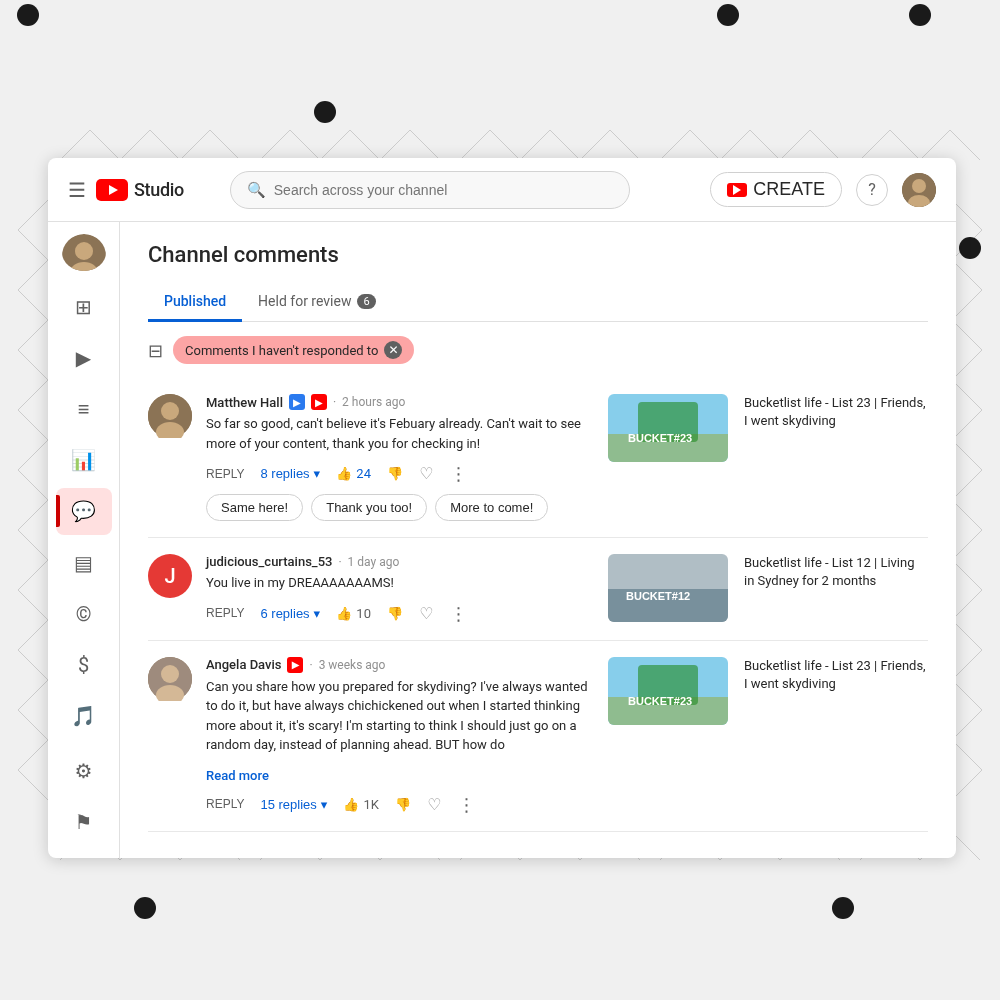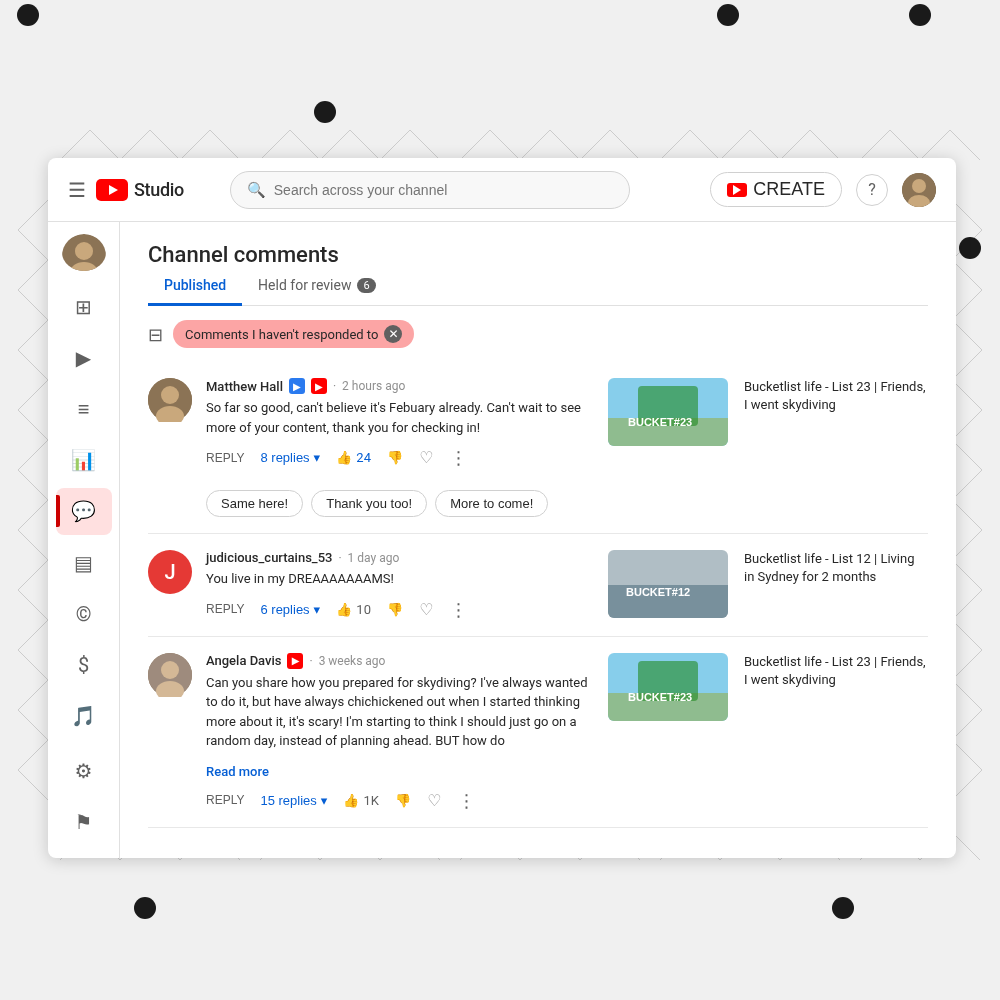--- a/index.html
+++ b/index.html
@@ -230,20 +230,21 @@
       overflow-y: auto;
       padding: 0;
     }
     .content-header {
       padding: 20px 28px 0;
     }
     .page-title {
       font-size: 22px;
       font-weight: 500;
       color: #282828;
+      margin-bottom: 16px;
     }
     .tabs {
       display: flex;
       align-items: flex-end;
       gap: 0;
       border-bottom: 1px solid #e0e0e0;
     }
     .tab {
       padding: 10px 16px;
       font-size: 14px;
@@ -415,21 +416,21 @@
       cursor: pointer;
     }
     .more-btn {
       font-size: 18px;
       color: #606060;
       cursor: pointer;
     }
     .quick-replies {
       display: flex;
       gap: 8px;
-      margin-top: 22px;
+      margin-top: 10px;
       flex-wrap: wrap;
     }
     .quick-reply-btn {
       border: 1px solid #d0d0d0;
       border-radius: 16px;
       padding: 5px 14px;
       font-size: 13px;
       color: #282828;
       cursor: pointer;
       background: #fff;

